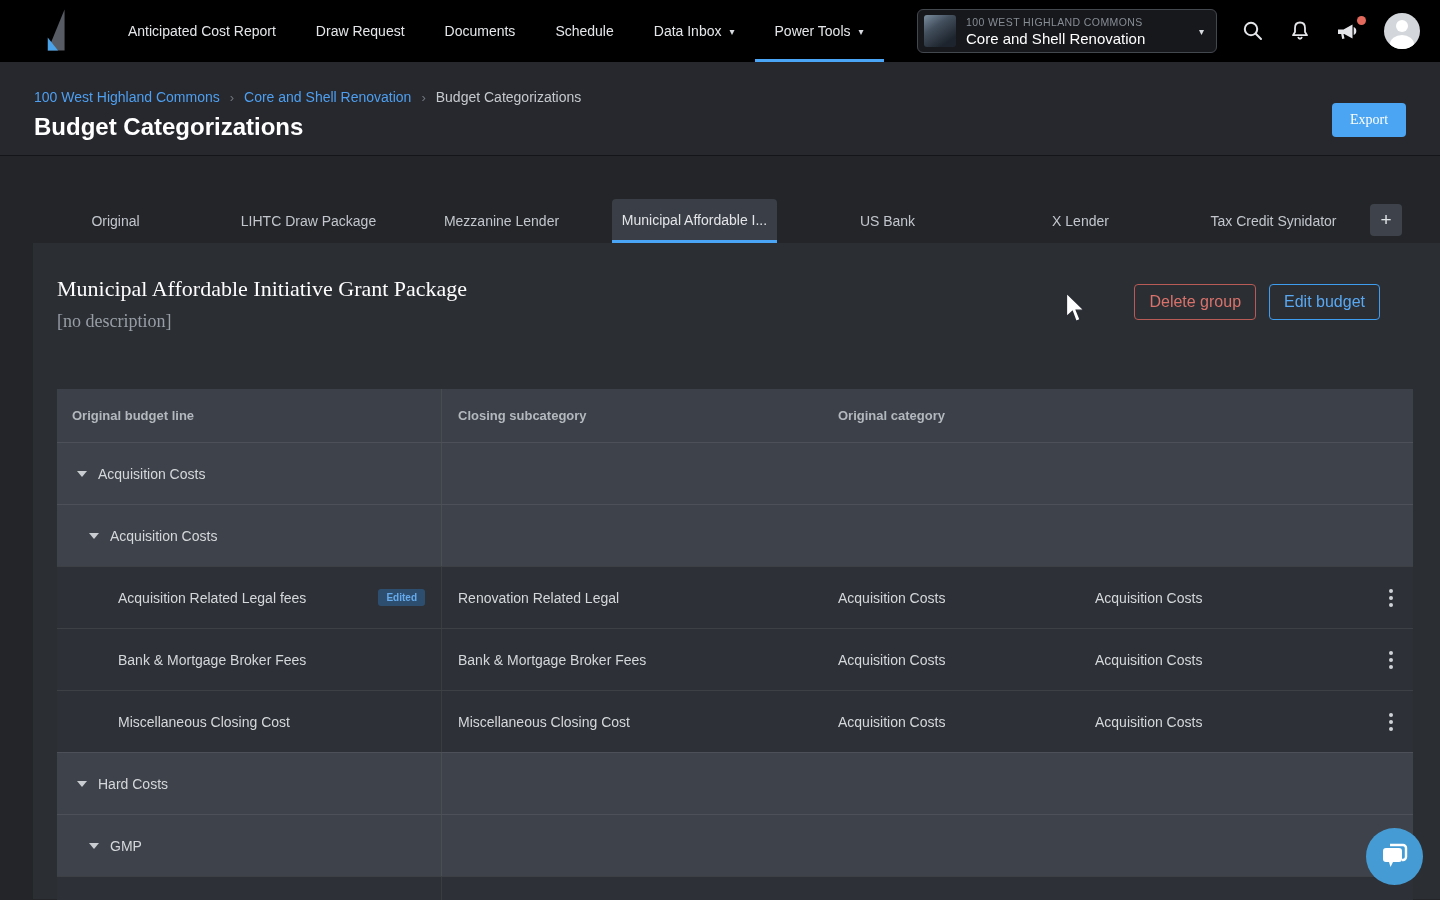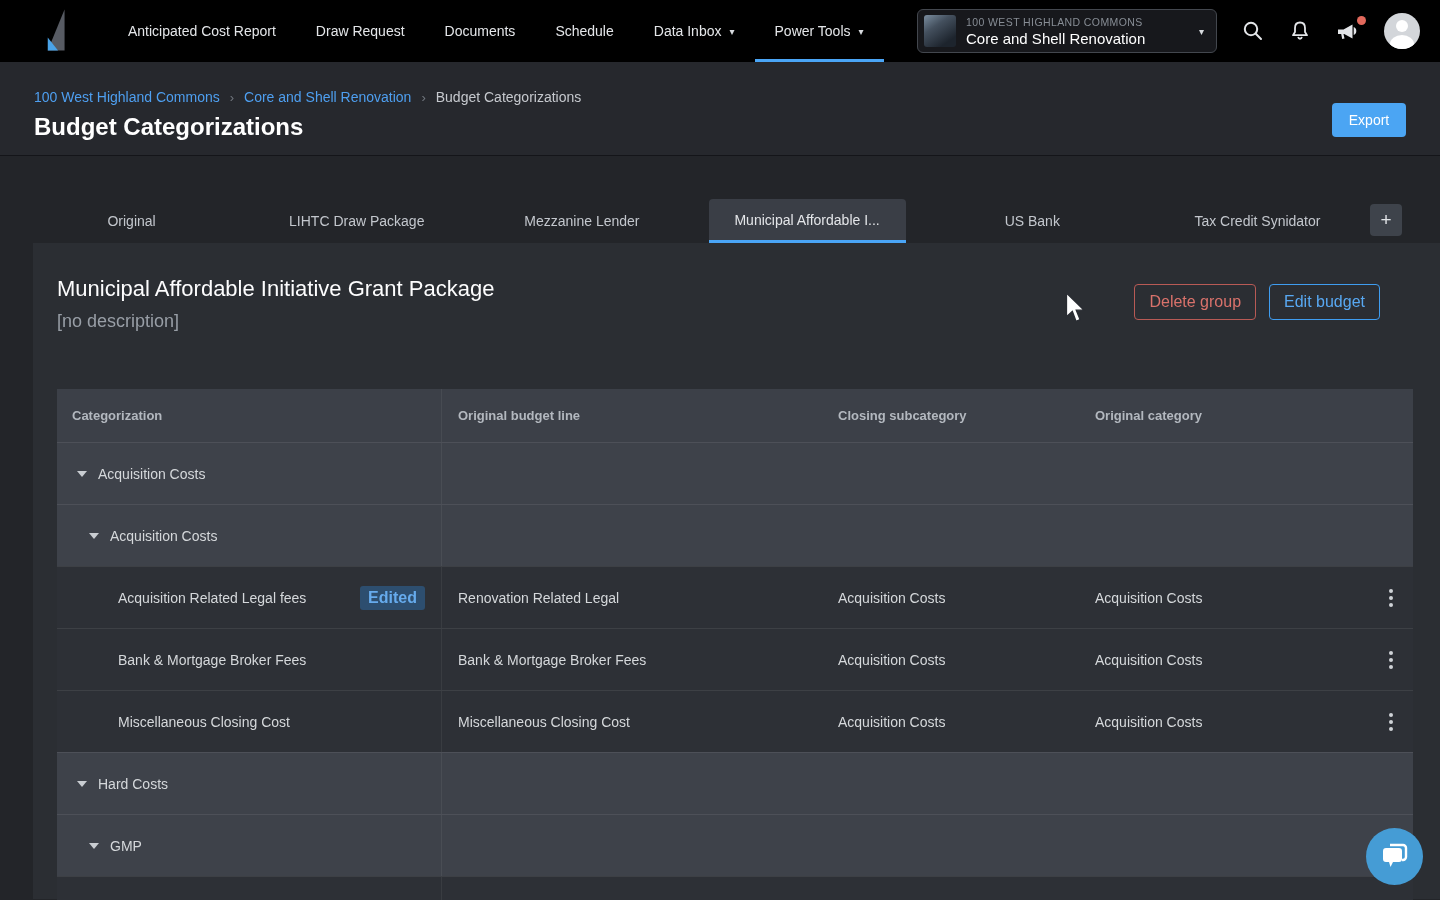--- a/index.html
+++ b/index.html
@@ -39,36 +39,36 @@
   
   .page-header { height:94px; background:#26282d; border-bottom:1px solid #141519;
                  padding:0 34px; position:relative; }
   .breadcrumb { padding-top:27px; display:flex; gap:10px; font-size:14px; align-items:center; }
   .crumb.link { color:#4e9ff0; cursor:pointer; text-decoration:none; }
   .crumb.current { color:#c6c9ce; }
   .crumb-sep { color:#70767e; font-size:13px; }
   .page-title { margin-top:8px; font-size:24px; font-weight:700; color:#ffffff; }
   .export-btn { position:absolute; right:34px; top:41px; width:74px; height:34px;
                 background:#4ba5f3; border:none; border-radius:4px; color:#fff;
-                font-size:14px; font-family:Liberation Sans, sans-serif; cursor:pointer; }
+                font-size:14px; font-family:Liberation Serif, serif; cursor:pointer; }
 
   
   .tabs-row { margin-top:43px; padding-left:33px; display:flex; height:44px; }
   .tabs { display:flex; width:1323px;gap:28px; }
   .tab { flex:1; display:flex; align-items:center; justify-content:center; font-size:14px;
          color:#c3c7cd; cursor:pointer; white-space:nowrap; overflow:hidden; }
   .tab.active { background:#3a3e46; border-radius:4px 4px 0 0; border-bottom:3px solid #4aa5f6;
                 color:#e3e5e8; }
   .add-tab-btn { width:32px; height:32px; margin:5px 0 0 14px; background:#3e434b; color:#e0e3e6;
                  border:none; border-radius:4px; font-size:19px; line-height:30px; cursor:pointer;
                  font-family:inherit; }
 
   
   .panel { margin-left:33px; height:656px; background:#2b2e33; position:relative; }
-  .group-header { padding:33px 7px 0 24px; }
+  .group-header { padding:33px 7px 0 24px;font-family:Liberation Serif, serif; }
   .group-title { font-size:22px; font-weight:500; color:#fdfdfe; line-height:26px; }
   .group-desc { margin-top:12px; font-size:18px; color:#989ea6; line-height:15px; }
   .group-actions { position:absolute; top:41px; right:60px; display:flex; gap:13px; }
   .btn-outline { height:36px; border-radius:4px; background:transparent; font-size:16px;
                  padding:0 14px; cursor:pointer; font-family:inherit; }
   .btn-delete { border:1px solid #b85a55; color:#d9726b; }
   .btn-edit   { border:1px solid #3f9df0; color:#58a8f2; }
 
   
   .table { margin:60px 27px 0 24px; }
@@ -81,21 +81,21 @@
   .row.group { background:#3e424a; }
   .row.leaf  { background:#2d3036; }
   .cell-cat { height:100%; display:flex; align-items:center; gap:11px;
               border-right:1px solid rgba(255,255,255,.06); }
   .row.level-1 .cell-cat { padding-left:20px; }
   .row.level-2 .cell-cat { padding-left:32px; }
   .row.leaf .cell-cat { padding-left:61px; padding-right:16px; justify-content:space-between;gap:17px; }
   .cell { padding-left:16px; white-space:nowrap; overflow:hidden; }
   .chev { width:0; height:0; border-left:5px solid transparent; border-right:5px solid transparent;
           border-top:6px solid #c9cdd2; }
-  .badge { background:#2d4e6f; color:#66abed; font-size:16px; font-weight:700;
+  .badge { background:#2d4e6f; color:#66abed; font-size:10px; font-weight:700;
            padding:3px 8px; border-radius:3px; }
   .kebab { width:44px; height:100%; display:flex; flex-direction:column; gap:3px;
            align-items:center; justify-content:center; cursor:pointer; }
   .kebab i { width:4px; height:4px; border-radius:50%; background:#cfd3d7; }
 
   
   .chat-fab { position:fixed; left:1366px; top:828px; width:57px; height:57px; border-radius:50%;
               background:#459cd5; display:flex; align-items:center; justify-content:center;
               cursor:pointer; }
   .cursor { position:fixed; left:1064px; top:293px; pointer-events:none; }
@@ -196,39 +196,39 @@
   <div class="tab">Original</div>
 
   <div class="tab">LIHTC Draw Package</div>
 
   <div class="tab">Mezzanine Lender</div>
 
   <div class="tab active">Municipal Affordable I...</div>
 
   <div class="tab">US Bank</div>
 
+  <div class="tab">X Lender</div>
 
   <div class="tab">Tax Credit Synidator</div>
 </div>
   <button class="add-tab-btn">+</button>
 </div>
 
 <section class="panel">
   <div class="group-header">
     <h2 class="group-title">Municipal Affordable Initiative Grant Package</h2>
     <p class="group-desc">[no description]</p>
   </div>
   <div class="group-actions">
     <button class="btn-outline btn-delete">Delete group</button>
     <button class="btn-outline btn-edit">Edit budget</button>
   </div>
 
   <div class="table">
     <div class="grid-row thead">
-      <div class="th">Categorization</div>
       <div class="th">Original budget line</div>
       <div class="th">Closing subcategory</div>
       <div class="th">Original category</div>
       <div class="th"></div>
     </div>
     <div>
   <div class="grid-row row group level-1">
     <div class="cell-cat">
       <span class="chev"></span>
       <span>Acquisition Costs</span>

